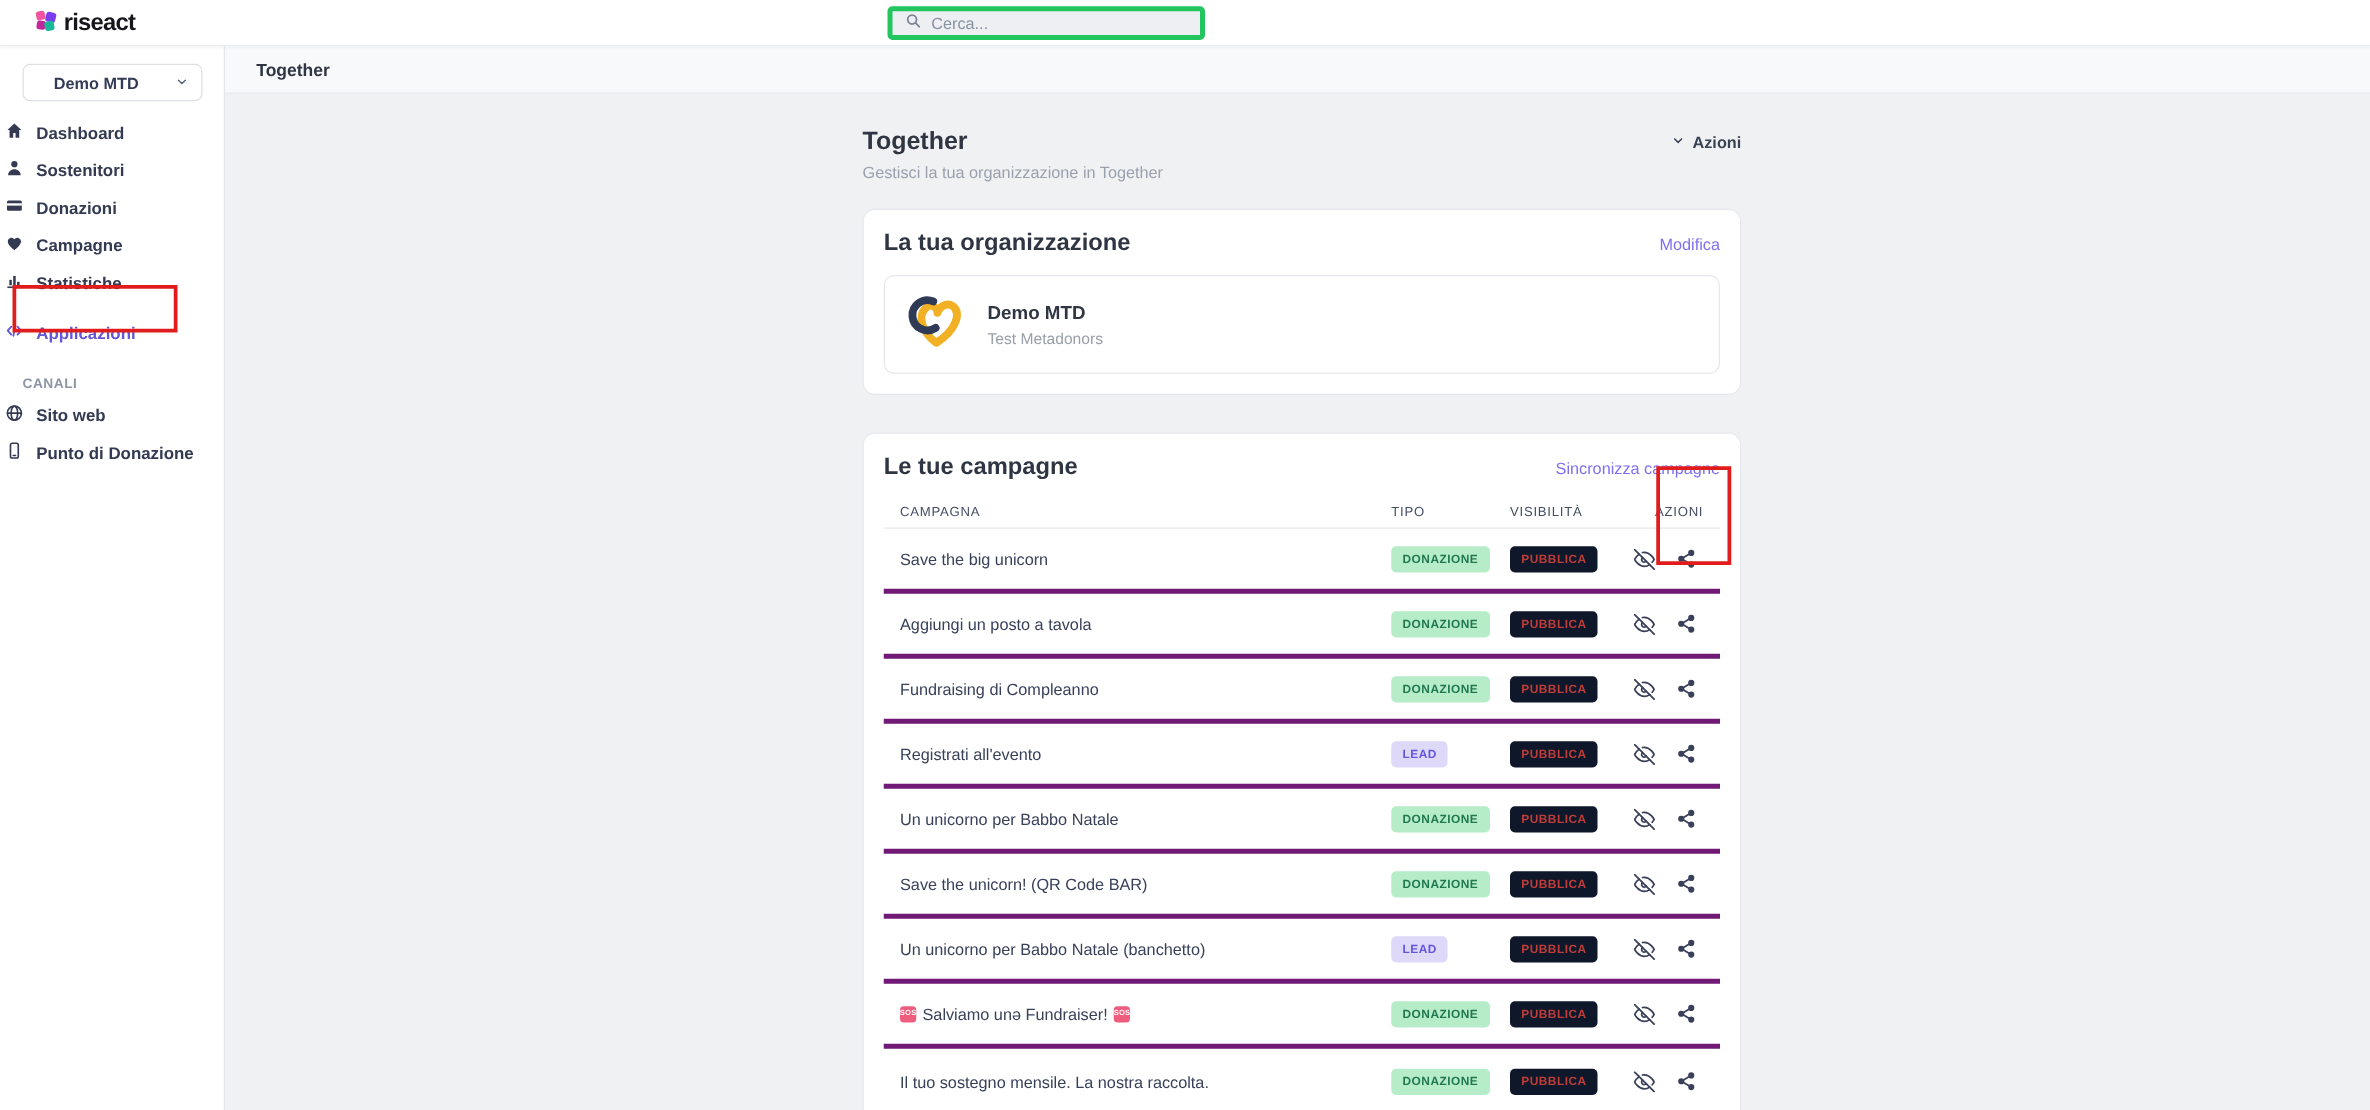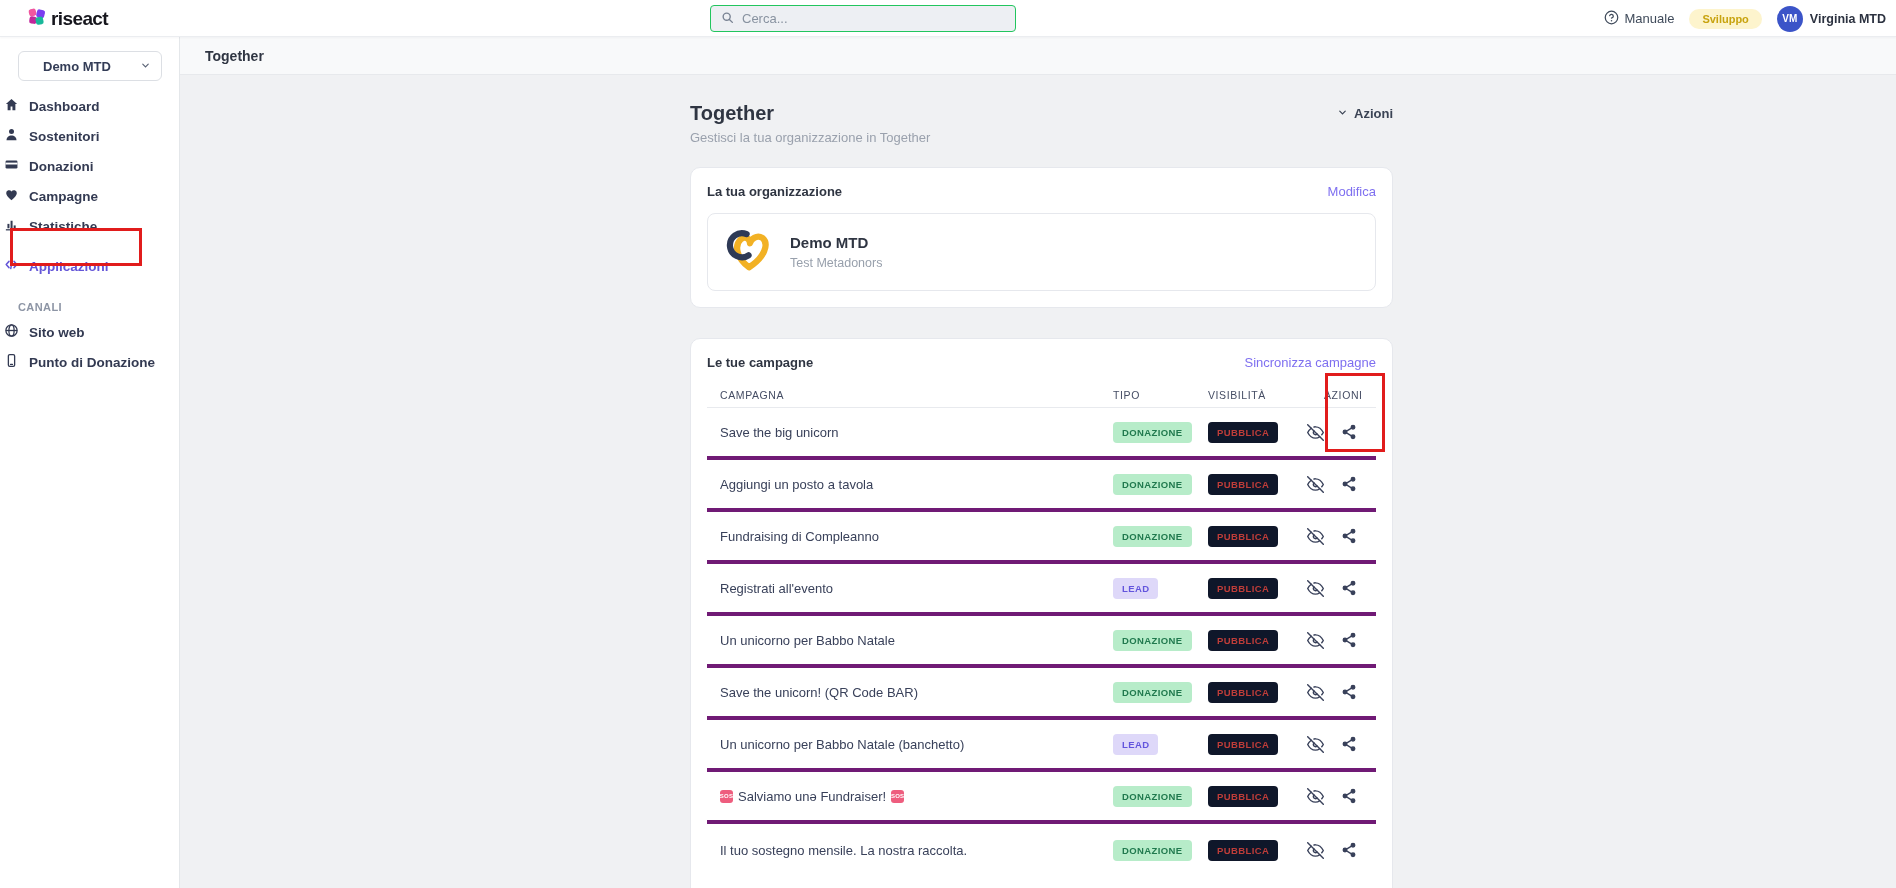--- a/index.html
+++ b/index.html
@@ -4,22 +4,22 @@
 <style>
   * { margin:0; padding:0; box-sizing:border-box; }
   html,body { width:1896px; height:888px; overflow:hidden; background:#f0f1f3;
     font-family:"Liberation Sans", sans-serif; color:#333a52; }
 
   
   .topbar { position:absolute; top:0; left:0; width:1896px; height:37px; background:#fff;
     border-bottom:1px solid #ebedf0; box-shadow:0 1px 2px rgba(20,30,60,.04); z-index:20; }
   .brand { position:absolute; left:28px; top:0; height:37px; display:flex; align-items:center; gap:5px; cursor:pointer; }
   .brand-text { font-size:19px; font-weight:800; letter-spacing:-0.6px; color:#16161d; }
-  .search { position:absolute; left:710px; top:5px; width:306px; height:27px; background:#edeff3;
-    border:1px solid #22c55e; border-radius:4px; display:flex; align-items:center; padding:0 10px; gap:8px; }
+  .search { position:absolute; left:710px; top:5px; width:254px; height:27px; background:#edeff3;
+    border:4px solid #22c55e; border-radius:4px; display:flex; align-items:center; padding:0 10px; gap:8px; }
   .search input { border:none; outline:none; background:transparent; font-size:13px; color:#3a4254;
     width:100%; font-family:"Liberation Sans", sans-serif; }
   .search input::placeholder { color:#8892a0; }
   .top-right { position:absolute; right:10px; top:0; height:37px; display:flex; align-items:center; gap:15px; }
   .manuale { display:flex; align-items:center; gap:6px; font-size:13px; color:#3f4a5a; cursor:pointer; }
   .env-pill { background:#fdf4cd; color:#c8a30f; font-size:11px; font-weight:600; padding:4px 13px; border-radius:11px; }
   .user { display:flex; align-items:center; gap:7px; cursor:pointer; }
   .avatar { width:26px; height:26px; border-radius:50%; background:#3b54c8; color:#fff; font-size:10px;
     font-weight:700; display:flex; align-items:center; justify-content:center; }
   .user-name { font-size:12.5px; font-weight:700; color:#2c3240; }
@@ -47,21 +47,21 @@
   .content { width:703px; margin-left:510px; padding-top:27px; }
   .page-head { display:flex; justify-content:space-between; align-items:flex-start; }
   .page-title { font-size:20px; font-weight:700; color:#2f3542; }
   .page-sub { font-size:13px; color:#9aa1ad; margin-top:5px; }
   .actions-btn { display:flex; align-items:center; gap:6px; font-size:13px; font-weight:600; color:#3a4354;
     cursor:pointer; margin-top:4px; }
 
   .card { background:#fff; border:1px solid #e6e8ed; border-radius:10px; padding:16px; }
   .card-org { margin-top:22px; }
   .card-head { display:flex; justify-content:space-between; align-items:center; }
-  .card-title { font-size:13px; font-weight:700; color:#2f3542; }
+  .card-title { font-size:19px; font-weight:700; color:#2f3542; }
   .link { font-size:13px; color:#7e6ff0; cursor:pointer; }
 
   .org-box { margin-top:14px; border:1px solid #e6e8ed; border-radius:8px; padding:11px 16px;
     display:flex; align-items:center; gap:16px; }
   .org-name { font-size:15px; font-weight:700; color:#2f3542; }
   .org-sub { font-size:12.5px; color:#98a0ac; margin-top:5px; }
 
   .card-campaigns { margin-top:30px; height:600px; padding-bottom:0; }
 
   
@@ -109,37 +109,20 @@
   <div class="search">
     <span>
       <svg width="13" height="13" viewBox="0 0 24 24" fill="none" stroke="#7a8494" stroke-width="2.6" stroke-linecap="round">
         <circle cx="10.5" cy="10.5" r="6.5"></circle>
           <line x1="15.5" y1="15.5" x2="21" y2="21"></line>
       </svg>
     </span>
     <input type="text" placeholder="Cerca..." style="">
   </div>
 
-  <div class="top-right">
-    <div class="manuale">
-      <span>
-        <svg width="15" height="15" viewBox="0 0 24 24" fill="none" stroke="#3f4a5a" stroke-width="2">
-          <circle cx="12" cy="12" r="10"></circle>
-          <path d="M9.1 9a3 3 0 0 1 5.8 1c0 2-3 3-3 3" stroke-linecap="round"></path>
-          <circle cx="12" cy="17" r="1.2" fill="#3f4a5a" stroke="none"></circle>
-        </svg>
-      </span>
-      <span>Manuale</span>
-    </div>
-    <span class="env-pill">Sviluppo</span>
-    <div class="user">
-      <span class="avatar">VM</span>
-      <span class="user-name">Virginia MTD</span>
-    </div>
-  </div>
 </div>
 
 <div class="app">
 
   <div class="sidebar">
     <div class="org-select">
       <span>Demo MTD</span>
       <span>
         <svg width="11" height="11" viewBox="0 0 24 24" fill="none" stroke="#5a6375" stroke-width="2.5" stroke-linecap="round">
             <polyline points="6 9 12 15 18 9"></polyline>

